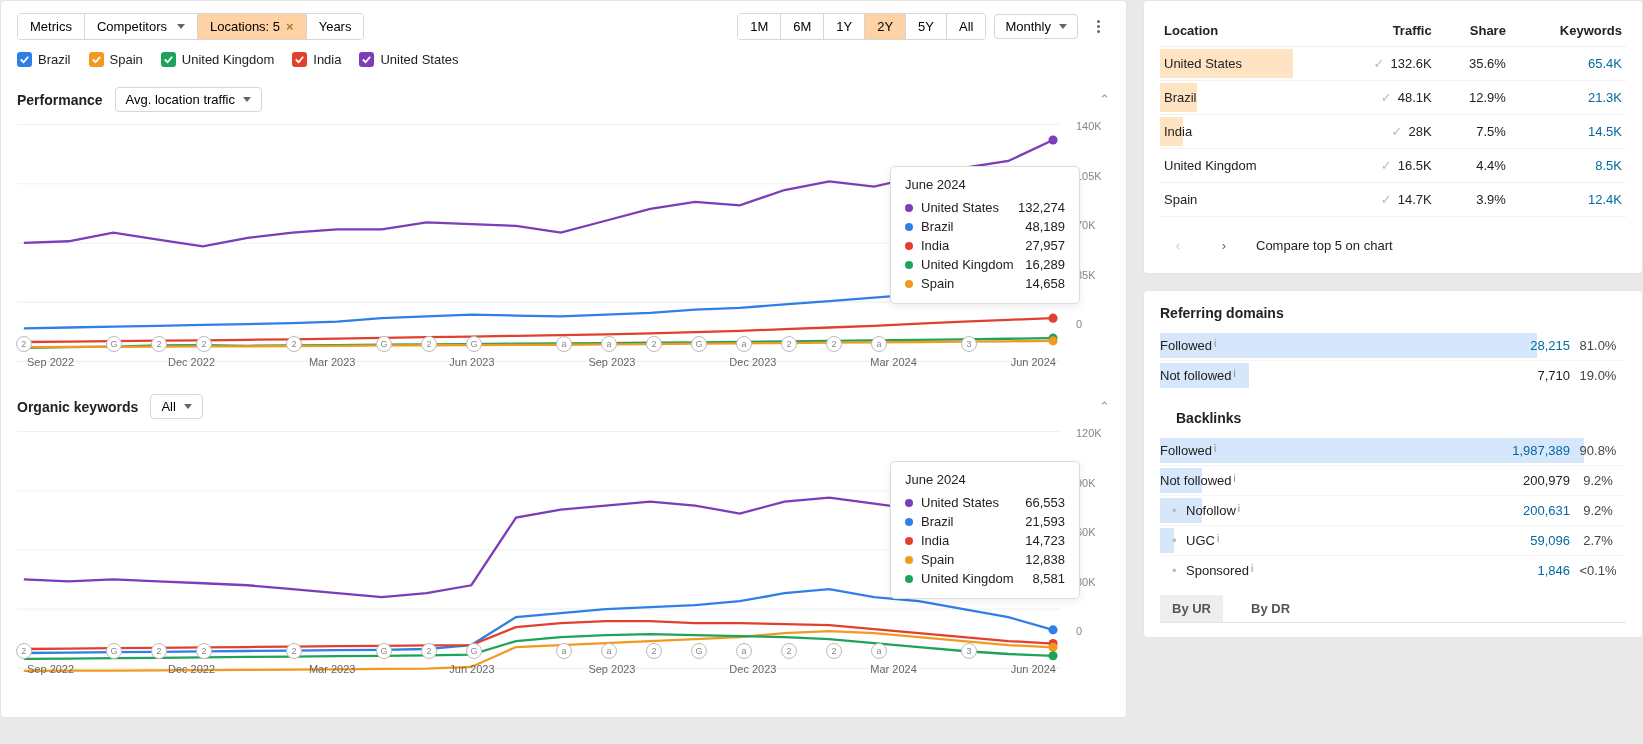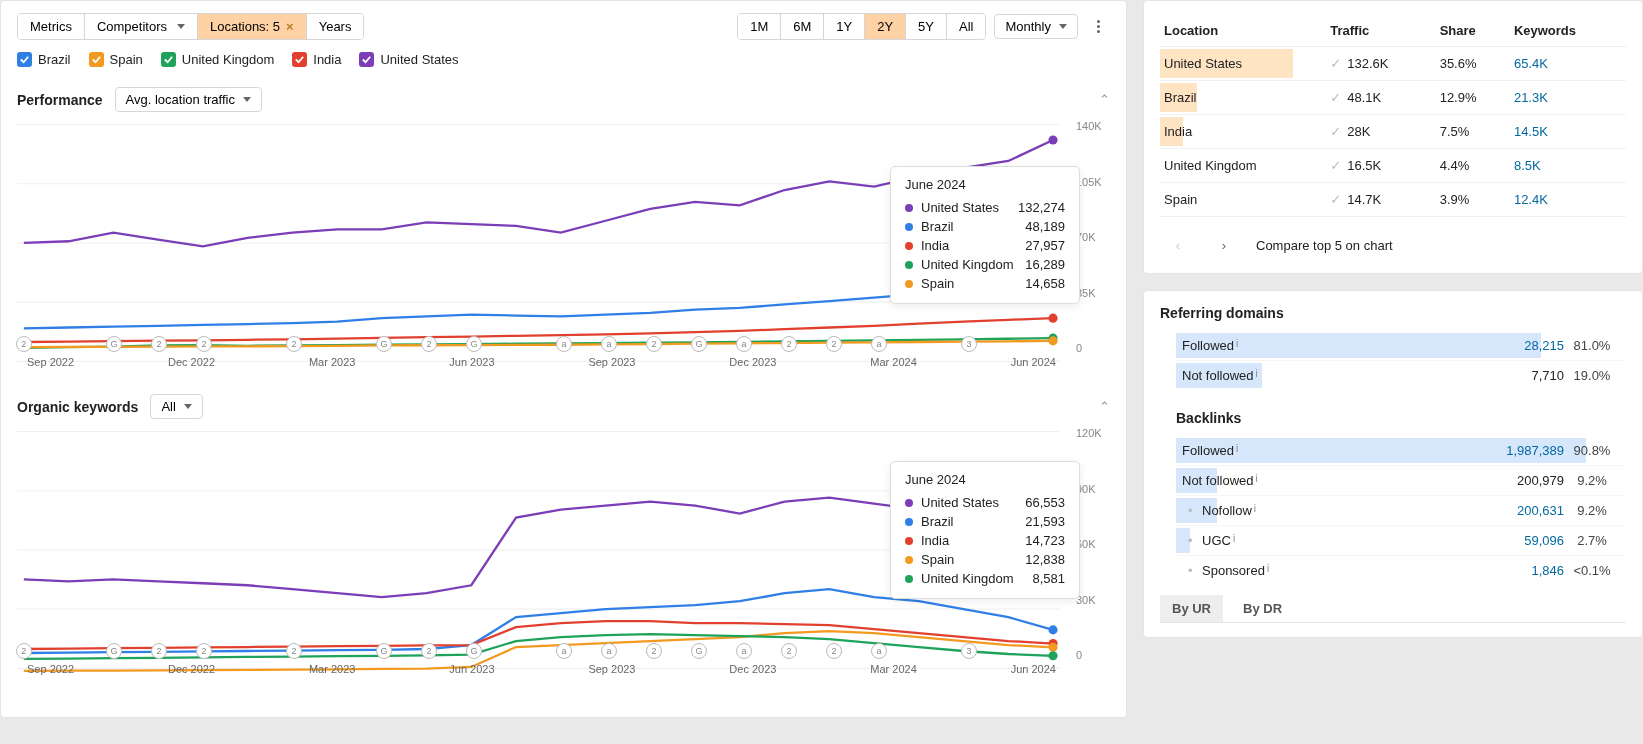--- a/index.html
+++ b/index.html
@@ -26,65 +26,65 @@
 .legcb svg { width: 11px; height: 11px; }
 .legitem { display: inline-flex; align-items: center; gap: 6px; cursor: pointer; }
 
 .section-head { display: flex; align-items: center; gap: 12px; margin: 20px 0 8px; }
 .section-title { font-weight: 700; font-size: 14px; }
 .dd { border: 1px solid #d6d6d6; border-radius: 4px; padding: 4px 10px; background: #fff; cursor: pointer; display: inline-flex; align-items: center; gap: 4px; font-size: 13px; }
 .collapse { margin-left: auto; color: #999; cursor: pointer; }
 
 .chart-wrap { position: relative; height: 250px; margin-bottom: 24px; }
 .chart-svg { position: absolute; inset: 0; }
-.ylabels { position: absolute; right: 0; top: 0; bottom: 16px; width: 40px; display: flex; flex-direction: column; justify-content: space-between; text-align: left; font-size: 11px; color: #888; padding-left: 6px; }
+.ylabels { position: absolute; right: 0; top: 0; bottom: 40px; width: 40px; display: flex; flex-direction: column; justify-content: space-between; text-align: left; font-size: 11px; color: #888; padding-left: 6px; }
 .xlabels { position: absolute; left: 0; right: 44px; bottom: 0; height: 14px; display: flex; justify-content: space-between; font-size: 11px; color: #666; padding: 0 10px; }
 .tooltip {
   position: absolute; background: #fff; border: 1px solid #ddd; border-radius: 5px;
   padding: 10px 14px; box-shadow: 0 2px 8px rgba(0,0,0,0.08); font-size: 13px; min-width: 190px;
 }
 .tooltip .tt-title { font-weight: 400; margin-bottom: 6px; }
 .tooltip .tt-row { display: flex; align-items: center; gap: 8px; padding: 2px 0; }
 .tooltip .dot { width: 8px; height: 8px; border-radius: 50%; }
 .tooltip .val { margin-left: auto; }
 
 .panel-head { display: flex; align-items: center; margin-bottom: 10px; }
 .panel-title { font-weight: 700; font-size: 14px; }
 .pillgroup { margin-left: auto; border: 1px solid #d6d6d6; border-radius: 4px; overflow: hidden; display: inline-flex; }
 .pill { padding: 4px 10px; font-size: 13px; background: #fff; cursor: pointer; border-right: 1px solid #d6d6d6; }
 .pill:last-child { border-right: none; }
 .pill.active { background: #ffd2a6; }
 .pill .count { color: #888; margin-left: 4px; }
 
 table.loc { width: 100%; border-collapse: collapse; font-size: 13px; }
 table.loc th { text-align: left; font-weight: 700; padding: 8px 4px; border-bottom: 1px solid #eee; }
-table.loc th.r, table.loc td.r { }
+table.loc th.r, table.loc td.r { text-align: right; }
 table.loc td { padding: 9px 4px; border-bottom: 1px solid #f1f1f1; }
 table.loc tr.hl td.bg { position: relative; }
 .rowbar { position: absolute; left: 0; top: 2px; bottom: 2px; background: #ffe4c4; z-index: 0; }
 .cellwrap { position: relative; z-index: 1; display: inline-block; }
 .link { color: #0369a1; cursor: pointer; }
 .check { color: #bbb; margin-right: 6px; }
 
 .compare-row { display: flex; align-items: center; gap: 18px; padding: 14px 4px 0; font-size: 13px; }
 .navbtn { width: 28px; height: 28px; display: flex; align-items: center; justify-content: center; cursor: pointer; color: #666; }
 .navbtn.disabled { color: #ccc; }
 
-.barlist .brow { position: relative; display: flex; align-items: center; padding: 7px 6px; font-size: 13px; border-bottom: 1px solid #f5f5f5; margin-left: 16px; }
+.barlist .brow { position: relative; display: flex; align-items: center; padding: 7px 0; font-size: 13px; border-bottom: 1px solid #f5f5f5; }
 .barlist .brow:last-child { border-bottom: none; }
 .barlist .bar { position: absolute; left: 0; top: 2px; bottom: 2px; z-index: 0; }
 .barlist .blue { background: #d6e7fb; }
 .barlist .label { position: relative; z-index: 1; }
 .barlist .sup { font-size: 10px; color: #888; margin-left: 2px; vertical-align: top; }
 .barlist .num { margin-left: auto; position: relative; z-index: 1; }
 .barlist .pct { width: 56px; text-align: center; color: #444; position: relative; z-index: 1; }
 .barlist .brow.sub { padding-left: 26px; }
 .barlist .brow.sub::before { content: "•"; position: absolute; left: 12px; color: #bbb; z-index: 2; }
 
-.tabs { display: flex; gap: 8px; border-bottom: 1px solid #e4e4e4; margin-top: 10px; }
+.tabs { display: flex; gap: 16px; border-bottom: 1px solid #e4e4e4; margin-top: 10px; }
 .tab { padding: 6px 12px; cursor: pointer; font-size: 13px; font-weight: 600; color: #555; }
 .tab.active { background: #eee; }
 
 .markers { position: absolute; left: 0; right: 44px; bottom: 16px; height: 18px; }
 .marker { position: absolute; width: 16px; height: 16px; border: 1px solid #bbb; border-radius: 50%; font-size: 9px; color: #888; display: flex; align-items: center; justify-content: center; background: #fff; transform: translateX(-50%); }
 </style>
 </head>
 <body>
 
 <div class="layout">

